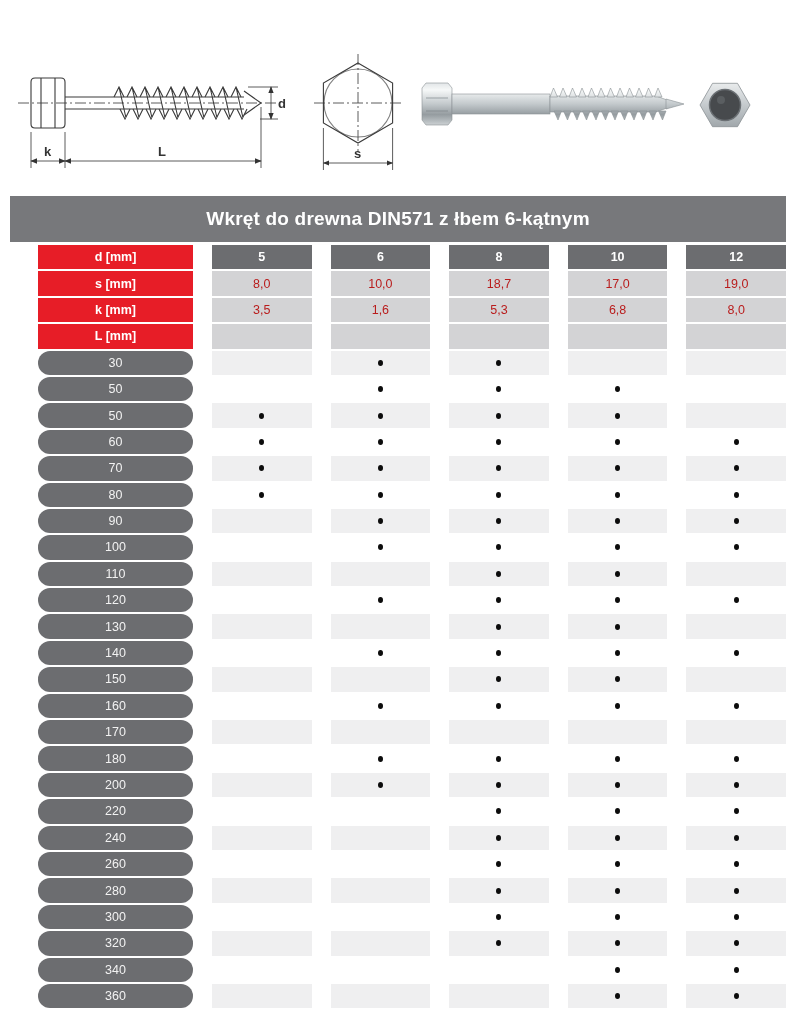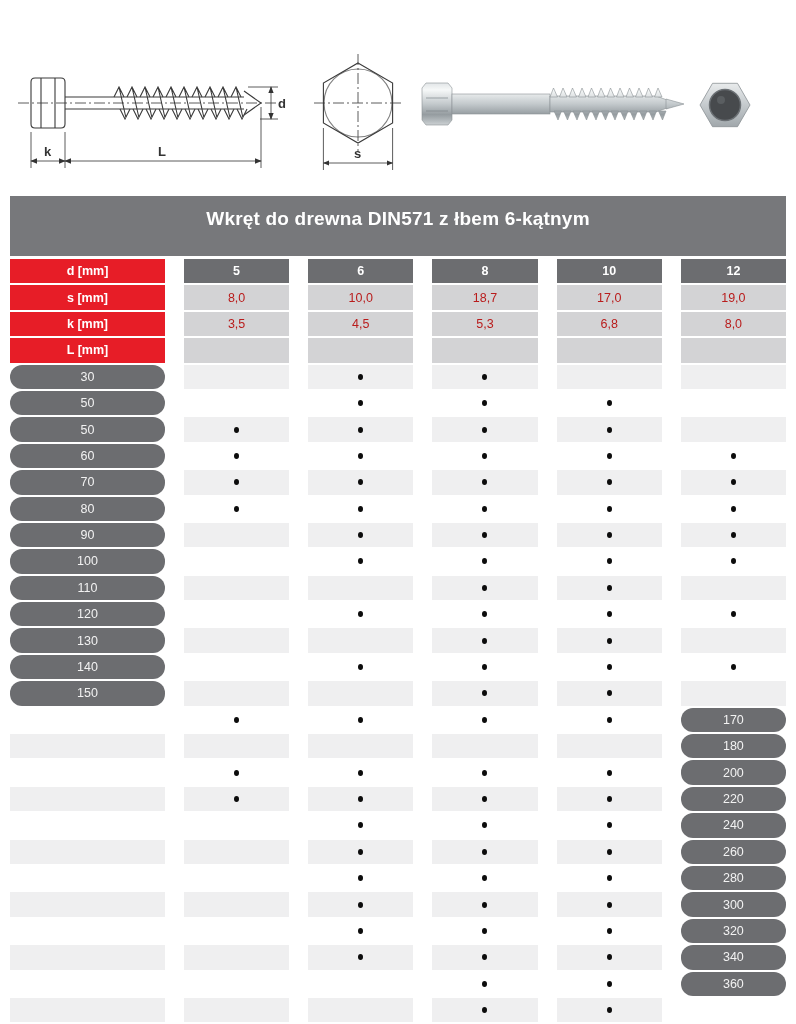--- a/index.html
+++ b/index.html
@@ -2,23 +2,23 @@
 <html><head>
 <meta charset="utf-8">
 <style>
   html,body{margin:0;padding:0;background:#fff;}
   .page{width:796px;height:1024px;background:#ffffff;position:relative;overflow:hidden;
         font-family:"Liberation Sans",sans-serif;}
   .figures{position:relative;width:796px;height:193px;}
   .figures svg{position:absolute;}
   .table-wrap{position:absolute;left:10px;top:196px;width:776px;}
   .title-bar{background:#77787b;color:#ffffff;font-size:19px;font-weight:bold;
-             text-align:center;height:60px;line-height:46px;margin-bottom:3px;
+             text-align:center;height:46px;line-height:46px;margin-bottom:3px;
              letter-spacing:.2px;}
-  .grid{display:grid;grid-template-columns:155px repeat(5,1fr);gap:2px 19px;}
+  .grid{display:grid;grid-template-columns:155px repeat(5,1fr);gap:2px 19px;margin-left:28px;}
   .cell{display:flex;align-items:center;justify-content:center;height:24.4px;
         font-size:12.5px;box-sizing:border-box;}
   .red-label{background:#e71d27;color:#ffffff;font-weight:bold;}
   .col-header{background:#6c6d70;color:#ffffff;font-weight:bold;}
   .param-value{background:#d3d3d5;color:#b91c1c;}
   .len-label{background:#6c6d70;color:#f2f2f2;border-radius:12px;}
   .avail.odd{background:#efeff0;}
   .avail.even{background:#ffffff;}
   .dot{width:5px;height:6px;border-radius:50%;background:#0c0c0c;display:inline-block;}
   .tech{stroke:#3a3a3a;stroke-width:1.1;fill:none;}
@@ -132,21 +132,21 @@
         <div class="cell col-header">10</div>
         <div class="cell col-header">12</div>
         <div class="cell red-label">s [mm]</div>
         <div class="cell param-value">8,0</div>
         <div class="cell param-value">10,0</div>
         <div class="cell param-value">18,7</div>
         <div class="cell param-value">17,0</div>
         <div class="cell param-value">19,0</div>
         <div class="cell red-label">k [mm]</div>
         <div class="cell param-value">3,5</div>
-        <div class="cell param-value">4,5</div>
+        <div class="cell param-value">1,6</div>
         <div class="cell param-value">5,3</div>
         <div class="cell param-value">6,8</div>
         <div class="cell param-value">8,0</div>
         <div class="cell red-label">L [mm]</div>
         <div class="cell param-value"></div>
         <div class="cell param-value"></div>
         <div class="cell param-value"></div>
         <div class="cell param-value"></div>
         <div class="cell param-value"></div>
         <div class="cell len-label">30</div>
@@ -312,20 +312,21 @@
         <div class="cell len-label">150</div>
         <div class="cell avail odd"></div>
         <div class="cell avail odd"></div>
         <div class="cell avail odd">
           <span class="dot"></span>
         </div>
         <div class="cell avail odd">
           <span class="dot"></span>
         </div>
         <div class="cell avail odd"></div>
+        <div class="cell len-label">160</div>
         <div class="cell avail even"></div>
         <div class="cell avail even">
           <span class="dot"></span>
         </div>
         <div class="cell avail even">
           <span class="dot"></span>
         </div>
         <div class="cell avail even">
           <span class="dot"></span>
         </div>

